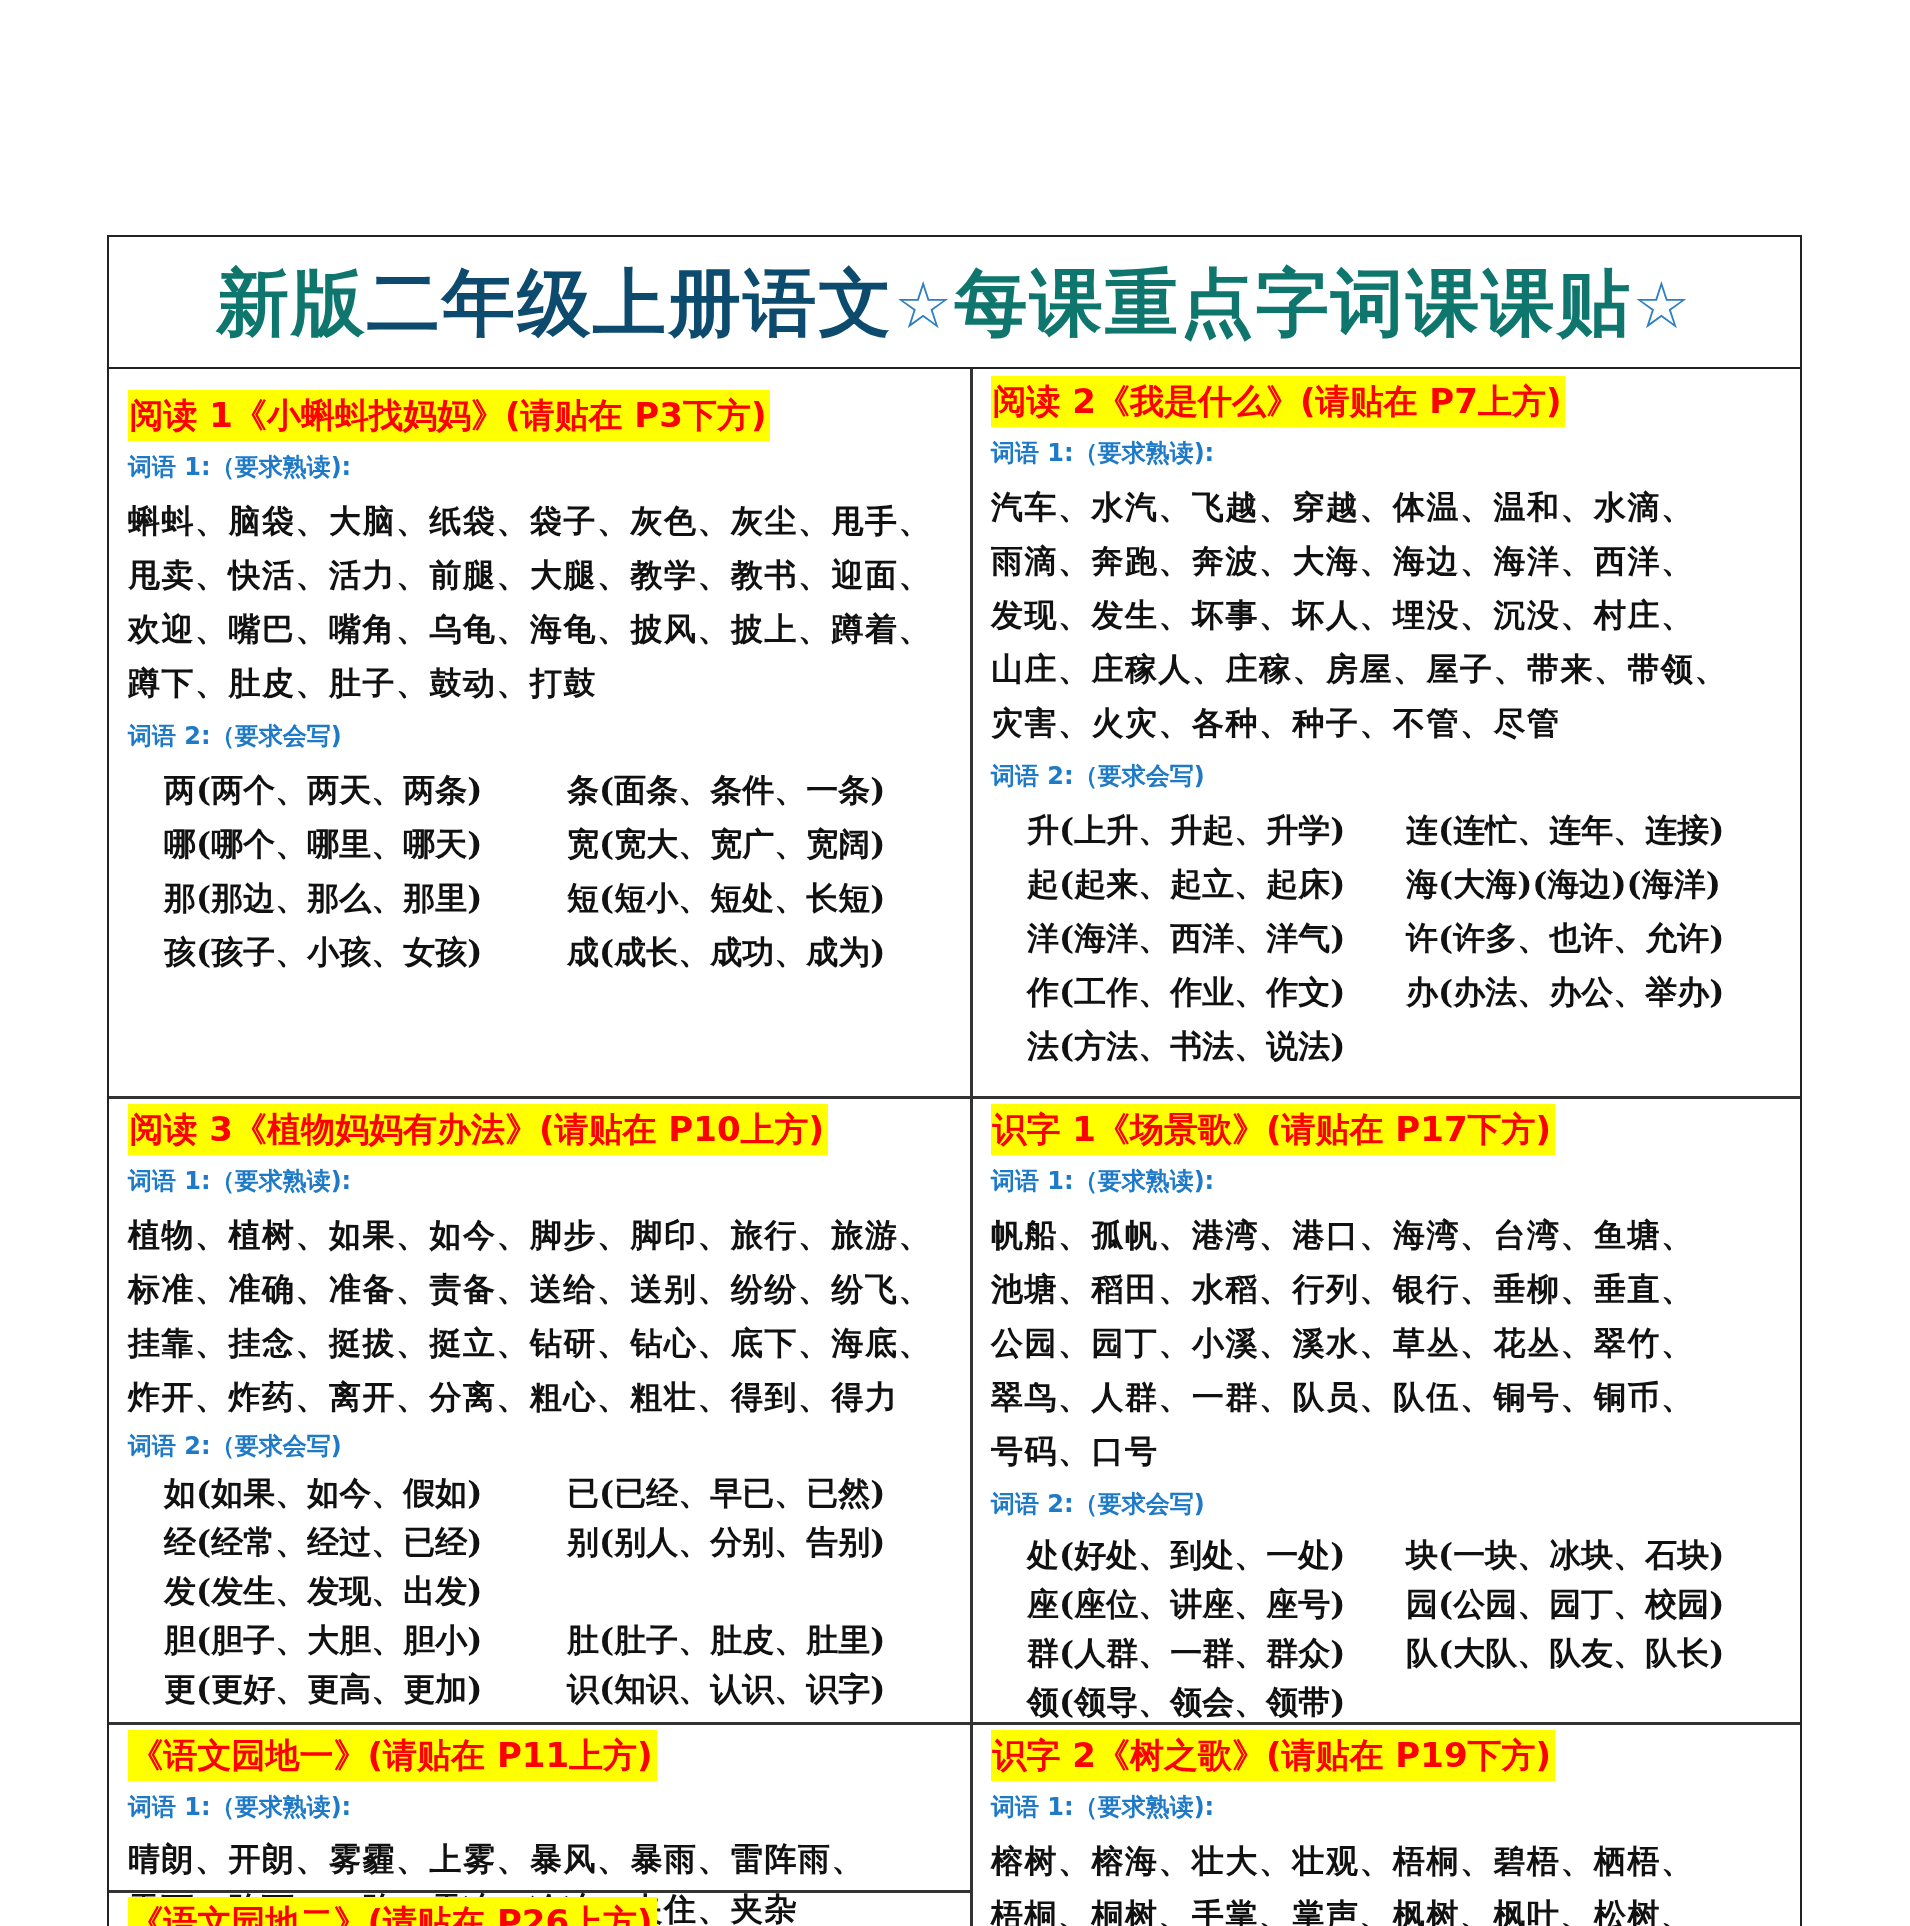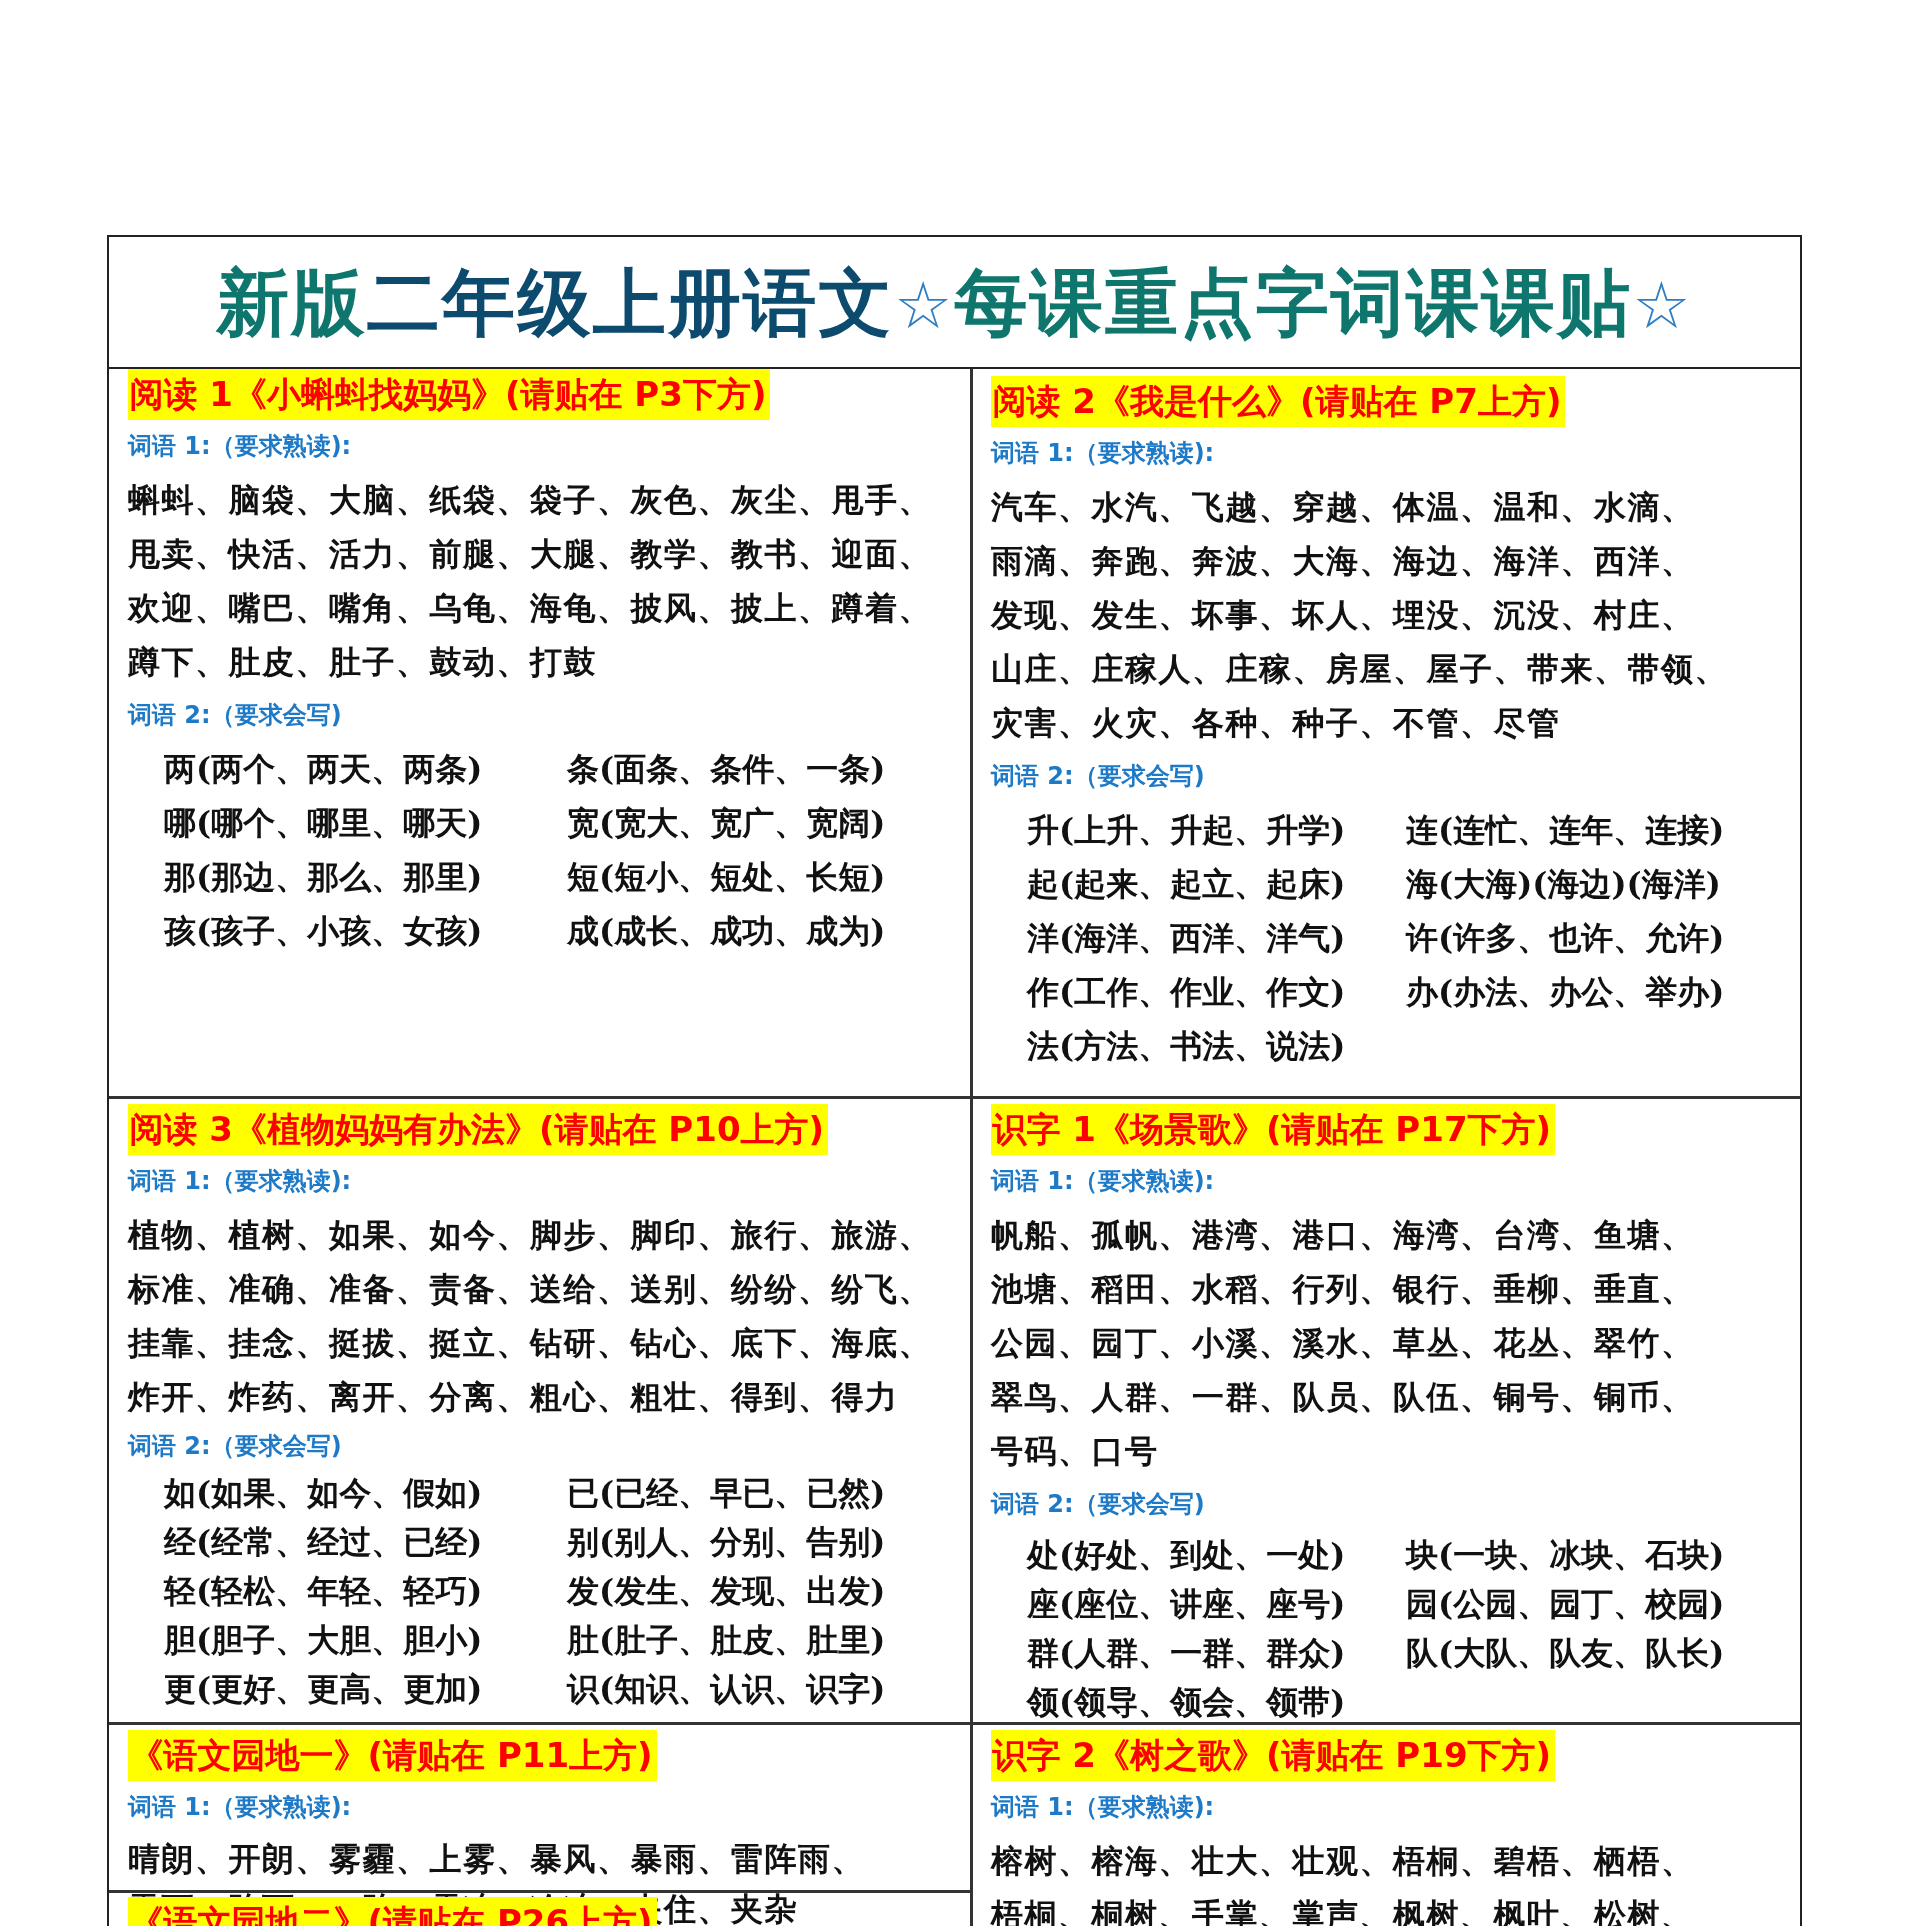--- a/index.html
+++ b/index.html
@@ -41,21 +41,21 @@
     <div class="title">
       <span class="red">新版</span><span class="black">二年级上册语文</span><span class="star">☆</span><span class="red">每课重点字词课课贴</span><span class="star">☆</span>
     </div>
   </div>
 
   <div class="vdiv" style="height:2012px;"></div>
   <div class="hdiv" style="left:0; top:859px; width:100%;"></div>
   <div class="hdiv" style="left:0; top:1485px; width:100%;"></div>
   <div class="hdiv" style="left:0; top:1653px; width:863px;"></div>
 
-  <div class="cell" style="left:19px; top:132px; width:840px;">
+  <div class="cell" style="left:19px; top:153px; width:840px;">
     <div class="sec-head">阅读 1《小蝌蚪找妈妈》(请贴在  P3下方)</div>
     <div class="sub-label">词语  1:（要求熟读):</div>
     <div class="words">
       <div class="line">蝌蚪、脑袋、大脑、纸袋、袋子、灰色、灰尘、甩手、</div>
       <div class="line">甩卖、快活、活力、前腿、大腿、教学、教书、迎面、</div>
       <div class="line">欢迎、嘴巴、嘴角、乌龟、海龟、披风、披上、蹲着、</div>
       <div class="line">蹲下、肚皮、肚子、鼓动、打鼓</div>
     </div>
     <div class="sub-label">词语  2:（要求会写)</div>
     <div class="pairs">
@@ -126,21 +126,20 @@
     <div class="pairs" style="line-height:49px;">
       <div class="pair-row">
           <span class="a">如(如果、如今、假如)</span>
           <span>已(已经、早已、已然)</span>
         </div>
       <div class="pair-row">
           <span class="a">经(经常、经过、已经)</span>
           <span>别(别人、分别、告别)</span>
         </div>
       <div class="pair-row">
-          <span class="a">轻(轻松、年轻、轻巧)</span>
           <span>发(发生、发现、出发)</span>
         </div>
       <div class="pair-row">
           <span class="a">胆(胆子、大胆、胆小)</span>
           <span>肚(肚子、肚皮、肚里)</span>
         </div>
       <div class="pair-row">
           <span class="a">更(更好、更高、更加)</span>
           <span>识(知识、认识、识字)</span>
         </div>

